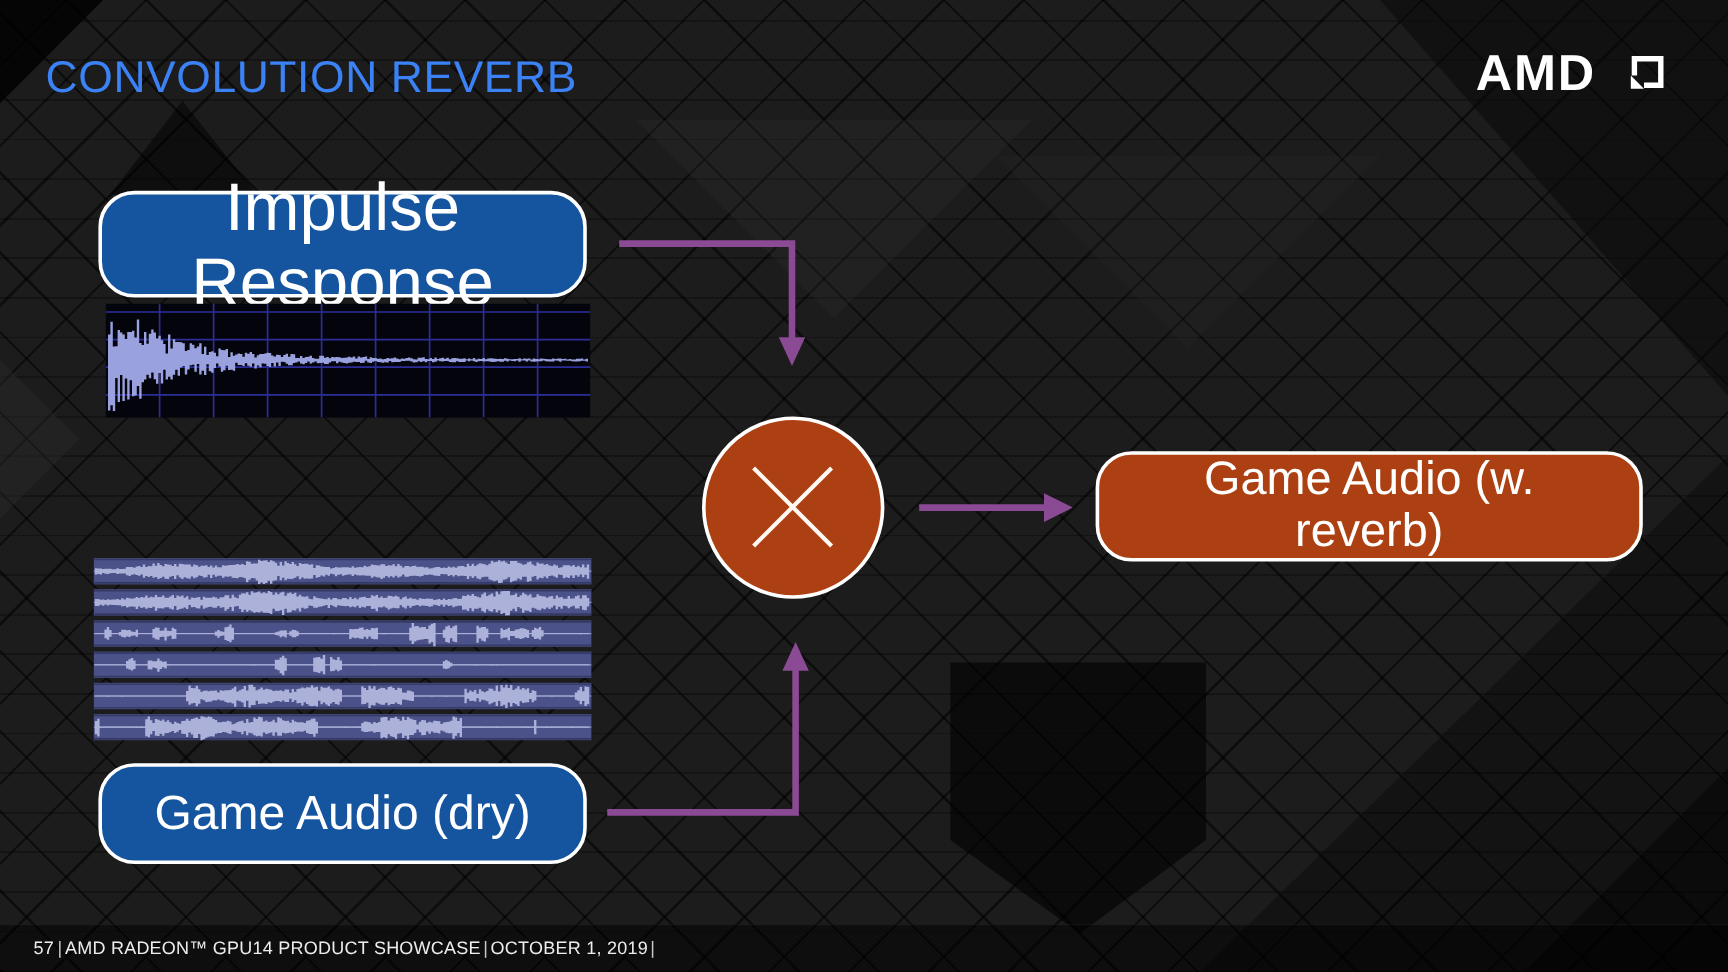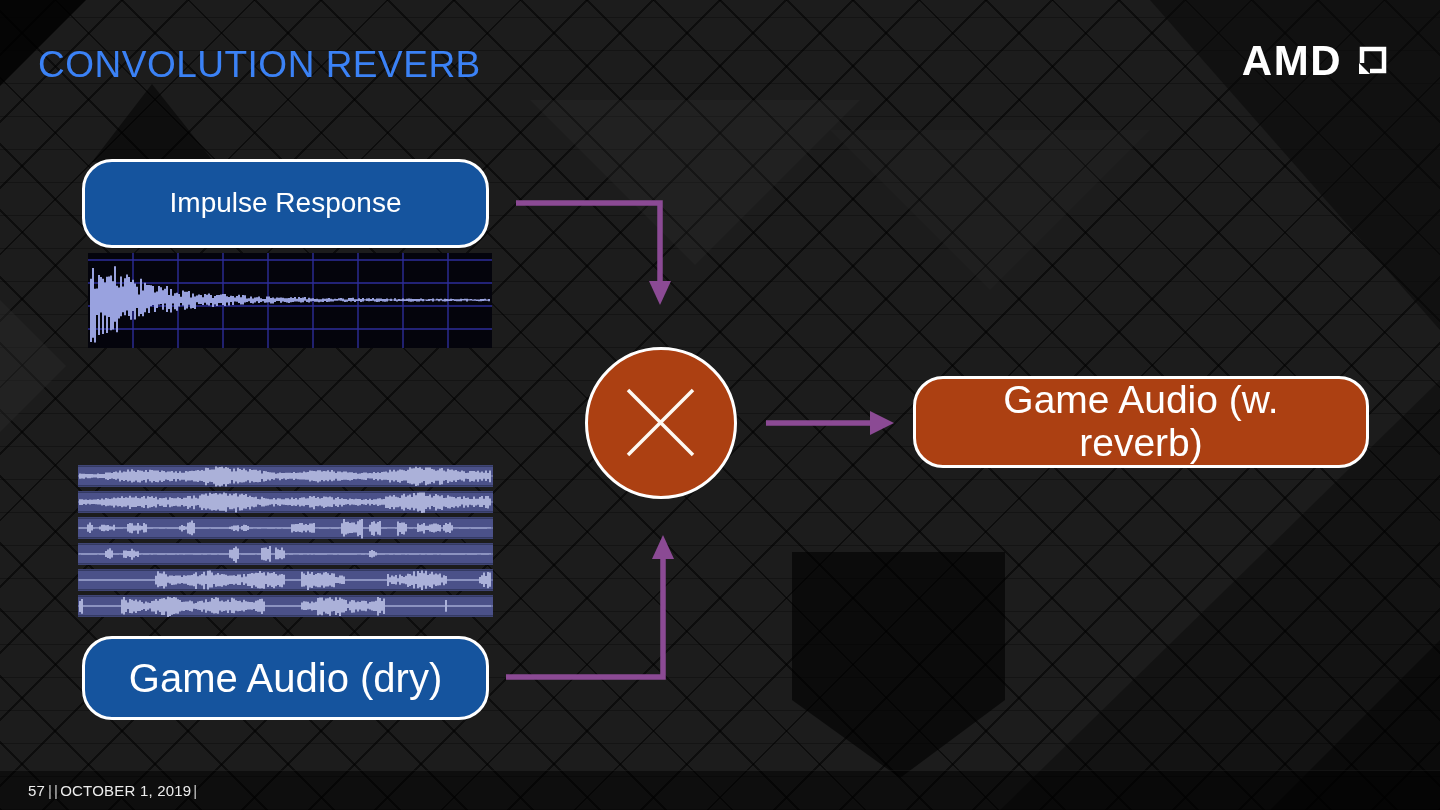--- a/index.html
+++ b/index.html
@@ -14,29 +14,29 @@
     background-image:
       repeating-linear-gradient(45deg, rgba(0,0,0,0.55) 0 2px, rgba(0,0,0,0) 2px 47px),
       repeating-linear-gradient(-45deg, rgba(0,0,0,0.55) 0 2px, rgba(0,0,0,0) 2px 47px),
       repeating-linear-gradient(0deg, rgba(0,0,0,0.30) 0 1.5px, rgba(0,0,0,0) 1.5px 33px);
   }
   .bg-shapes{position:absolute;inset:0;}
   .slide-title{
     position:absolute;left:38px;top:44px;
     color:#3b82f6;font-size:37px;letter-spacing:0.5px;white-space:nowrap;
   }
-  .logo{position:absolute;right:50px;top:40px;display:flex;align-items:center;gap:12px;}
+  .logo{position:absolute;right:50px;top:40px;display:flex;align-items:center;gap:24px;}
   .logo-text{color:#ffffff;font-size:42px;font-weight:bold;letter-spacing:1.5px;line-height:1;}
   .node{
     position:absolute;box-sizing:border-box;
     display:flex;align-items:center;justify-content:center;
     border:3.5px solid #ffffff;border-radius:30px;
     color:#ffffff;text-align:center;line-height:1.1;
   }
-  .node-ir{left:82px;top:159px;width:407px;height:89px;font-size:28px;}
+  .node-ir{left:82px;top:159px;width:407px;height:89px;font-size:56px;}
   .node-dry{left:82px;top:636px;width:407px;height:84px;font-size:40px;}
   .node-wet{left:913px;top:376px;width:456px;height:92px;font-size:39px;padding:0 28px;}
   .mult-circle{
     position:absolute;left:585px;top:347px;width:152px;height:152px;
     box-sizing:border-box;border:3.5px solid #ffffff;border-radius:50%;
   }
   .wave{position:absolute;display:block;}
   .wave-ir{left:88px;top:253px;}
   .wave-tracks{left:78px;top:465px;}
   .arrows{position:absolute;inset:0;pointer-events:none;}
@@ -135,17 +135,18 @@
     <polygon class="arrow-head" points="660,305 649,281 671,281" fill="#8B4A94"></polygon>
     <path class="arrow-line" d="M766 423 H870" fill="none" stroke-width="5.5" stroke="#8B4A94"></path>
     <polygon class="arrow-head" points="894,423 870,411 870,435" fill="#8B4A94"></polygon>
     <path class="arrow-line" d="M506 677 H663 V557" fill="none" stroke-width="5.5" stroke="#8B4A94"></path>
     <polygon class="arrow-head" points="663,535 652,559 674,559" fill="#8B4A94"></polygon>
   </svg>
 
   <div class="footer">
     <span class="pageno">57</span>
     <span class="sep">|</span>
+    <span>AMD RADEON™ GPU14 PRODUCT SHOWCASE</span>
     <span class="sep">|</span>
     <span>OCTOBER 1, 2019</span>
     <span class="sep">|</span>
   </div>
 </div>
 
 </body></html>

